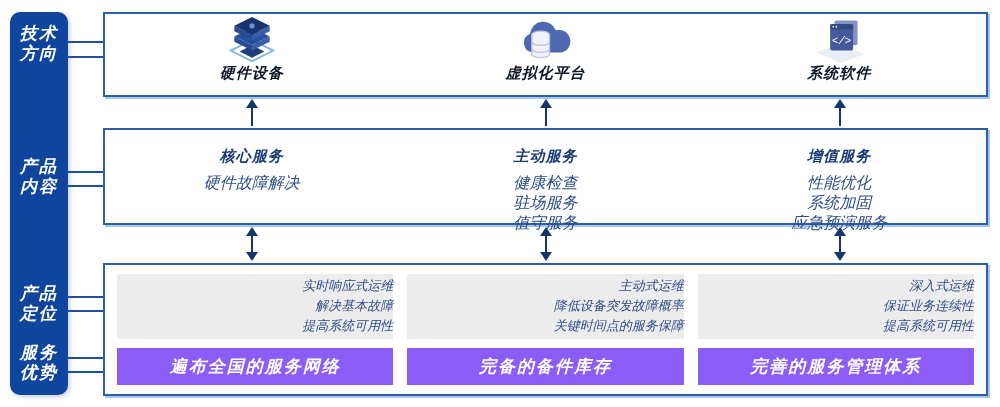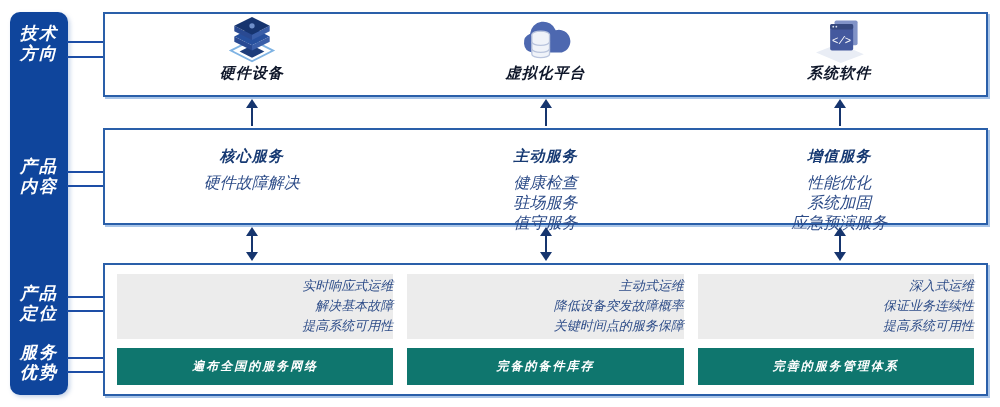--- a/index.html
+++ b/index.html
@@ -44,22 +44,22 @@
   .box2 .col { padding-top:17px; }
   .svc-title { font-weight:bold; font-size:15px; color:#173a73; letter-spacing:1px; margin-bottom:7px; }
   .svc-item  { font-size:16px; color:#2d4c88; line-height:20px; }
 
   .gray-panel {
     width:100%; height:70px; background:#ececec;
     display:flex; flex-direction:column; justify-content:center; align-items:flex-end;
   }
   .pos-line { font-size:13px; color:#2d4c88; line-height:20px; }
   .banner {
-    width:100%; height:40px; margin-top:9px; background:#0f766e;
-    color:#ffffff; font-weight:bold; font-size:12px; letter-spacing:2px;
+    width:100%; height:40px; margin-top:9px; background:#8b5cf6;
+    color:#ffffff; font-weight:bold; font-size:17px; letter-spacing:2px;
     display:flex; align-items:center; justify-content:center;
   }
 
   .arrow { position:absolute; }
   .a-up-0 { left:245px; top:99px; }  .a-up-1 { left:539px; top:99px; }  .a-up-2 { left:833px; top:99px; }
   .a-db-0 { left:245px; top:227px; } .a-db-1 { left:539px; top:227px; } .a-db-2 { left:833px; top:227px; }
 
   .icon-wrap { height:46px; display:flex; align-items:center; justify-content:center; }
 </style>
 </head>

